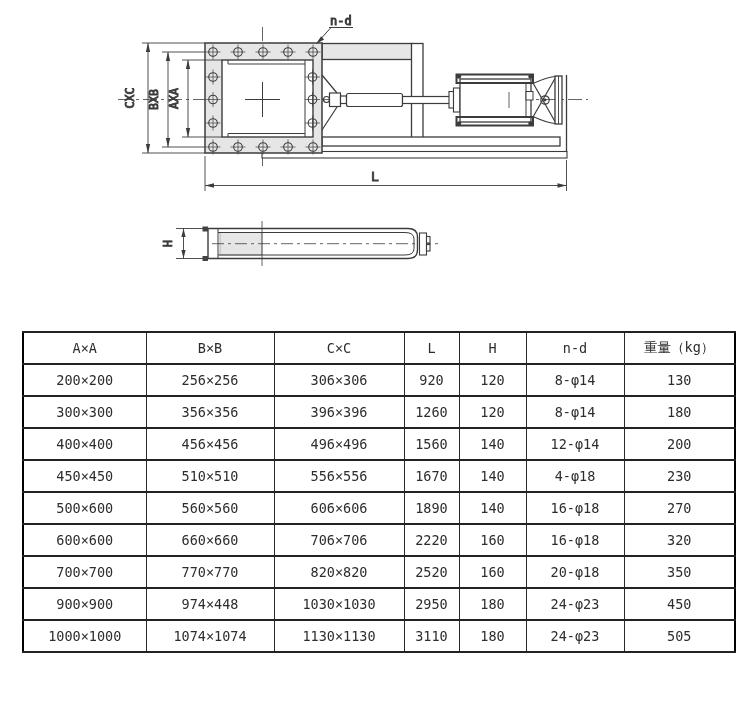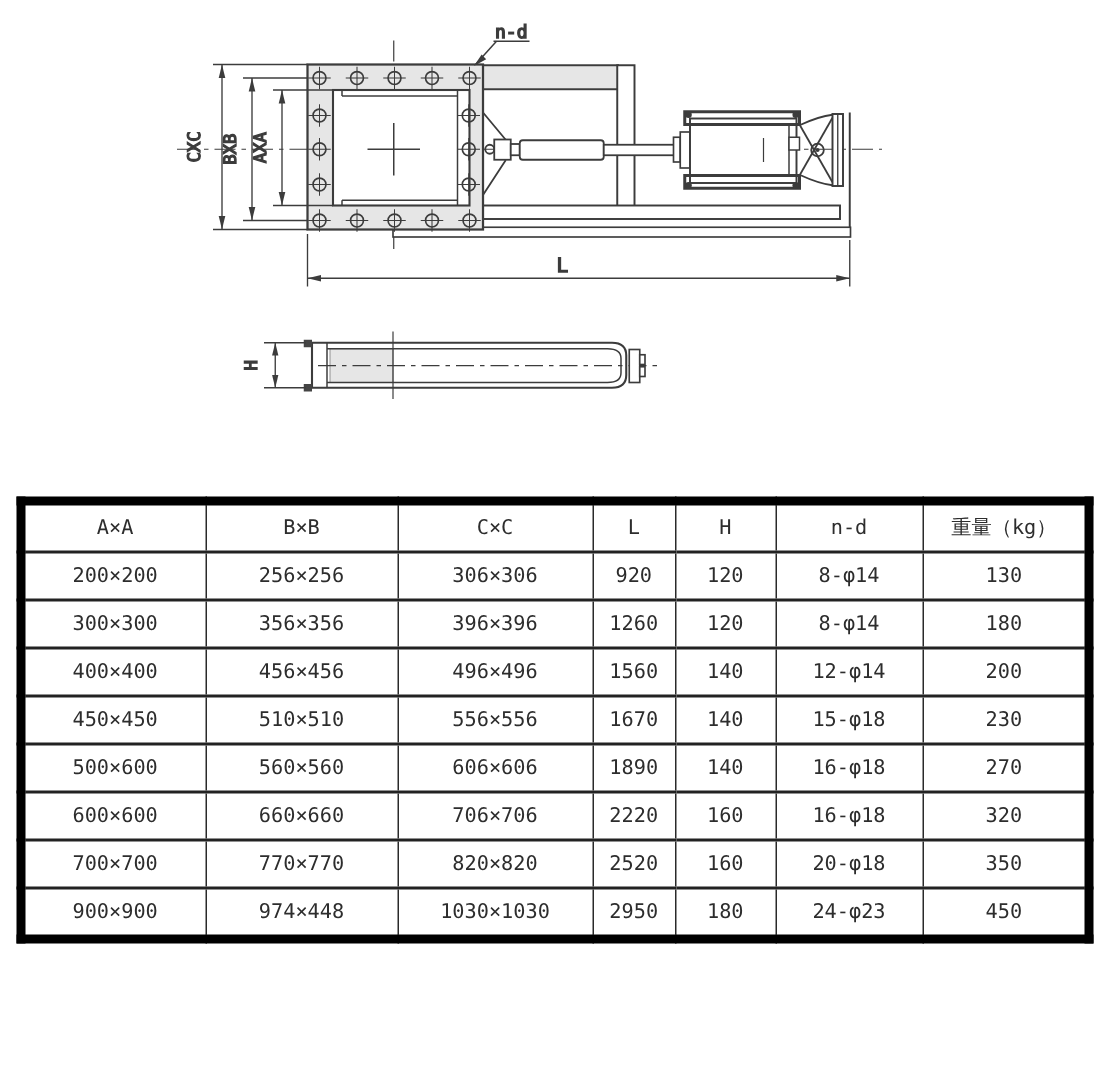--- a/index.html
+++ b/index.html
@@ -6,23 +6,23 @@
   body{
     width:741px;height:728px;background:#ffffff;position:relative;
     font-family:"DejaVu Sans Mono","Liberation Mono",monospace;
   }
   #drawing{position:absolute;left:0;top:0;}
   svg text{
     font-family:"DejaVu Sans Mono","Liberation Mono",monospace;
     fill:#3a3a3a;
   }
   table.spec{
-    position:absolute;left:11px;top:331px;width:712px;
+    position:absolute;left:22px;top:331px;width:712px;
     border-collapse:collapse;table-layout:fixed;
-    border:6px solid #000000;
+    border:2px solid #000000;
   }
   table.spec th, table.spec td{
     border-left:1px solid #2a2a2a;border-right:1px solid #2a2a2a;
     border-top:2px solid #222;border-bottom:2px solid #222;
     height:30px;padding:0;text-align:center;vertical-align:middle;
     font-size:13.5px;font-weight:normal;color:#2d2d2d;
     letter-spacing:0px;white-space:nowrap;overflow:hidden;
   }
 </style>
 </head>
@@ -276,21 +276,21 @@
         <td>140</td>
         <td>12-φ14</td>
         <td>200</td>
       </tr>
       <tr>
         <td>450×450</td>
         <td>510×510</td>
         <td>556×556</td>
         <td>1670</td>
         <td>140</td>
-        <td>15-φ18</td>
+        <td>4-φ18</td>
         <td>230</td>
       </tr>
       <tr>
         <td>500×600</td>
         <td>560×560</td>
         <td>606×606</td>
         <td>1890</td>
         <td>140</td>
         <td>16-φ18</td>
         <td>270</td>
@@ -315,14 +315,23 @@
       </tr>
       <tr>
         <td>900×900</td>
         <td>974×448</td>
         <td>1030×1030</td>
         <td>2950</td>
         <td>180</td>
         <td>24-φ23</td>
         <td>450</td>
       </tr>
+      <tr>
+        <td>1000×1000</td>
+        <td>1074×1074</td>
+        <td>1130×1130</td>
+        <td>3110</td>
+        <td>180</td>
+        <td>24-φ23</td>
+        <td>505</td>
+      </tr>
     </tbody>
 </table>
 
 </body></html>

